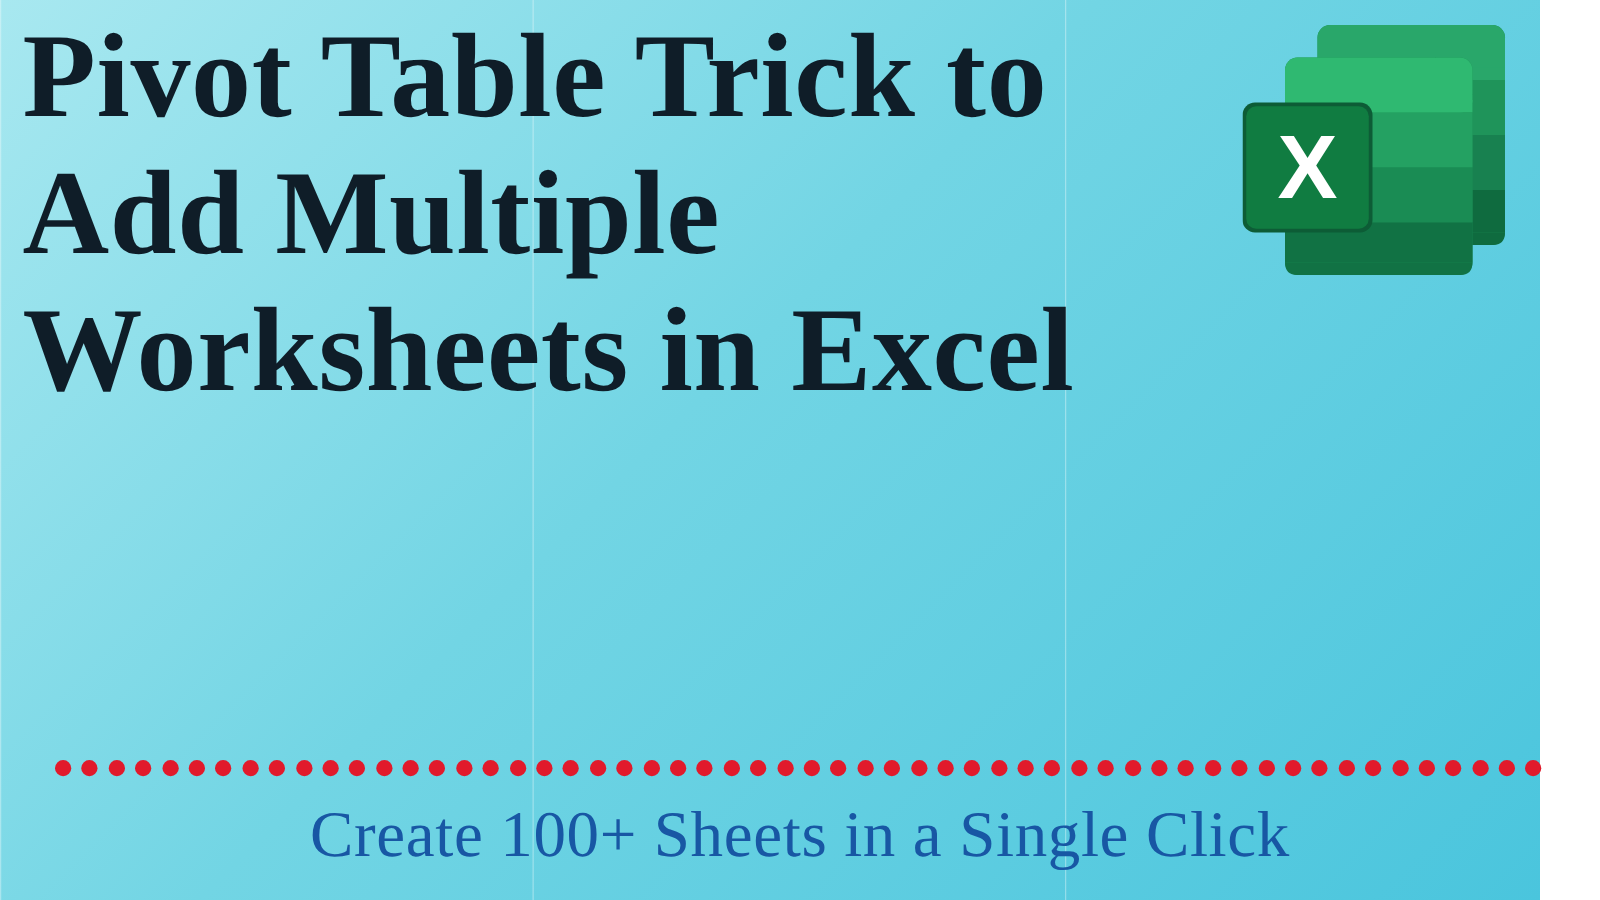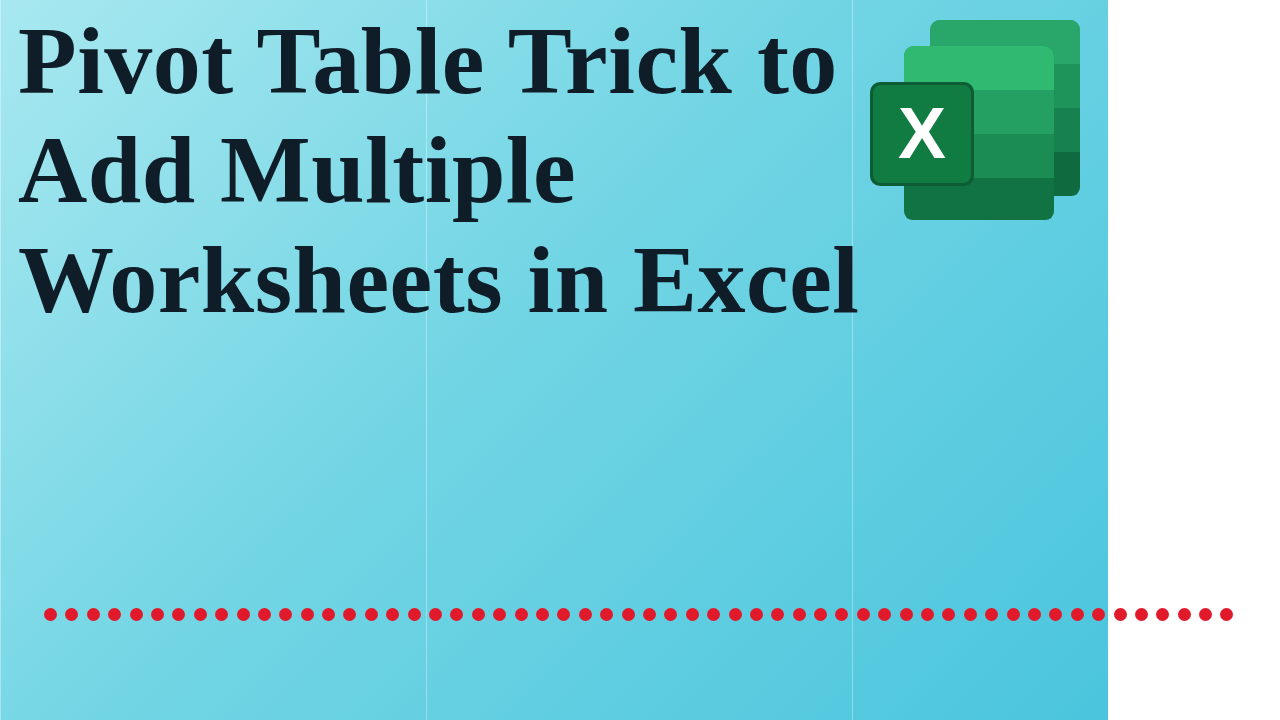--- a/index.html
+++ b/index.html
@@ -5,21 +5,21 @@
   html, body {
     margin: 0;
     padding: 0;
     width: 1280px;
     height: 720px;
     overflow: hidden;
     font-family: Georgia, 'Times New Roman', Times, serif;
   }
   .slide {
     position: relative;
-    width: 1108px;
+    width: 1232px;
     height: 720px;
     background: linear-gradient(135deg, #a8e8f0 0%, #72d5e4 45%, #4ac5dd 100%);
   }
   
   .vline {
     position: absolute;
     top: 0;
     bottom: 0;
     width: 1px;
     background: rgba(255,255,255,0.35);
@@ -177,14 +177,15 @@
       <span></span>
       <span></span>
       <span></span>
       <span></span>
       <span></span>
       <span></span>
       <span></span>
       <span></span>
     </div>
 
+  <div class="subtitle">Create 100+ Sheets in a Single Click</div>
 
 </div>
 
 </body></html>

